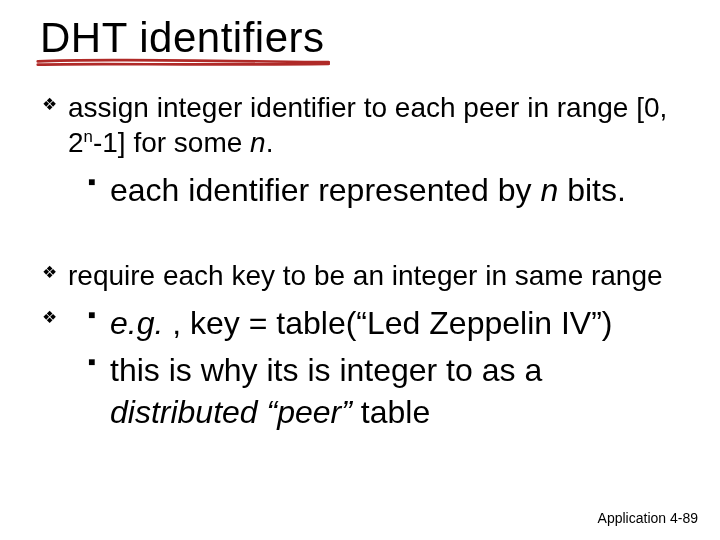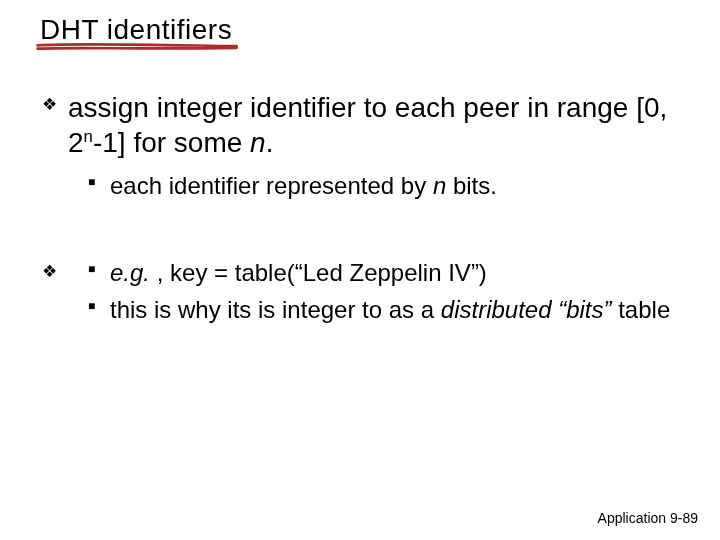--- a/index.html
+++ b/index.html
@@ -1,32 +1,32 @@
 <!DOCTYPE html>
 <html><head>
 <meta charset="utf-8">
 <style>
   * { margin: 0; padding: 0; box-sizing: border-box; }
   html, body { width: 720px; height: 540px; background: #fff; font-family: Arial, Helvetica, sans-serif; color: #000; }
   .slide { position: relative; width: 720px; height: 540px; padding: 14px 28px 20px 42px; }
   .title-wrap { position: relative; display: inline-block; margin-left: -2px; }
-  .title { font-size: 28px; font-weight: 400; letter-spacing: 0.5px; }
+  .title { font-size: 42px; font-weight: 400; letter-spacing: 0.5px; }
   .underline {
     position: absolute; left: -4px; right: -6px; bottom: -6px; height: 10px;
     pointer-events: none;
   }
   .underline svg { width: 100%; height: 100%; display: block; }
-  .content { margin-top: 44px; }
+  .content { margin-top: 28px; }
   .l1 { list-style: none; margin: 0 0 24px 0; }
   .l1 > li { position: relative; padding-left: 26px; font-size: 28px; line-height: 1.25; margin-bottom: 6px; }
   .l1 > li::before {
     content: "❖"; position: absolute; left: 0; top: 4px; font-size: 17px; color: #000;
   }
   .l2 { list-style: none; margin: 10px 0 0 20px; }
-  .l2 > li { position: relative; padding-left: 22px; font-size: 24px; line-height: 1.3; margin-bottom: 6px; }
+  .l2 > li { position: relative; padding-left: 22px; font-size: 32px; line-height: 1.3; margin-bottom: 6px; }
   .l2 > li::before {
     content: "■"; position: absolute; left: 0; top: 5px; font-size: 12px; color: #000;
   }
   .ital { font-style: italic; }
   sup.small { font-size: 0.6em; vertical-align: super; }
   .footer { position: absolute; right: 22px; bottom: 14px; font-size: 14px; color: #000; }
   .gap { height: 22px; }
 </style>
 </head>
 <body>
@@ -53,27 +53,30 @@
             <span>each identifier represented by </span><span class="ital">n</span><span> bits.</span>
           </li>
         </ul>
       </li>
     </ul>
 
     <div class="gap"></div>
 
     <ul class="l1">
       <li>
+        <span>require each key to be an integer in same range</span>
+      </li>
+      <li>
         <ul class="l2">
           <li>
             <span class="ital">e.g.</span><span> , key = table(“Led Zeppelin IV”)</span>
           </li>
           <li>
-            <span>this is why its is integer to as a </span><span class="ital">distributed “bits”</span><span> table</span>
+            <span>this is why its is integer to as a </span><span class="ital">distributed “peer”</span><span> table</span>
           </li>
         </ul>
       </li>
     </ul>
 
   </div>
 
-  <div class="footer">Application  9-89</div>
+  <div class="footer">Application  4-89</div>
 </div>
 
 </body></html>

